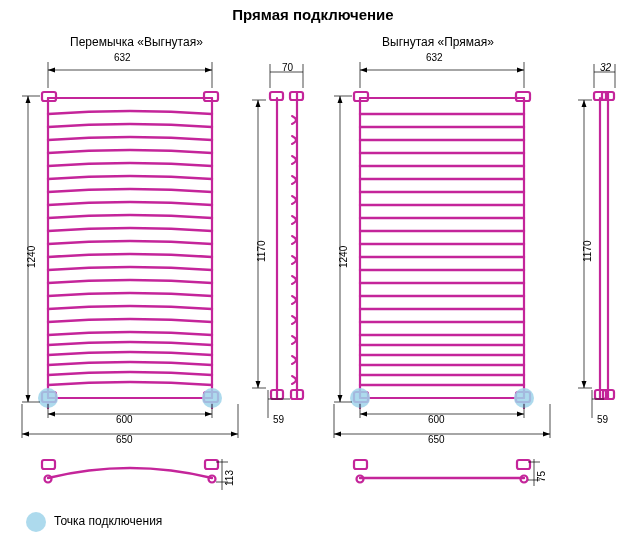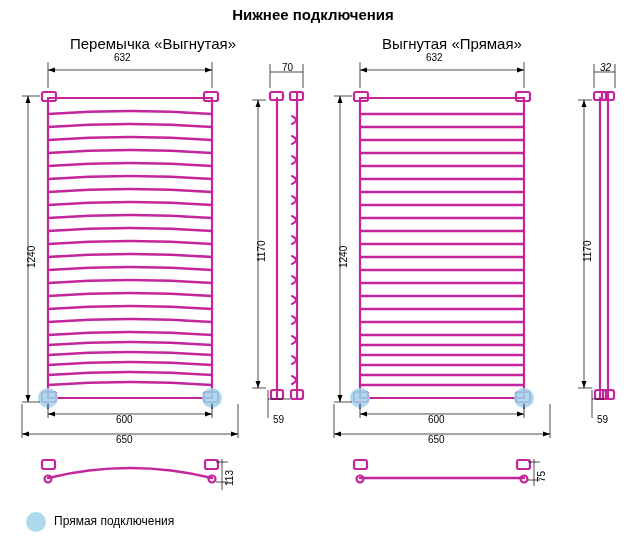--- a/index.html
+++ b/index.html
@@ -12,21 +12,21 @@
     overflow:hidden;
   }
   .title{
     position:absolute;
     left:0;top:6px;width:626px;
     text-align:center;
     font-size:15px;font-weight:bold;
   }
   .subtitle{
     position:absolute;
-    font-size:15px;
+    font-size:12px;
     white-space:nowrap;
   }
   .dim{
     position:absolute;
     font-size:10px;
     color:#000;
     white-space:nowrap;
   }
   .dim.vert{
     transform:rotate(-90deg);
@@ -35,21 +35,21 @@
   svg{position:absolute;left:0;top:0;}
   .legend-text{
     position:absolute;
     font-size:12px;
     left:54px;top:514px;
   }
 </style>
 </head>
 <body>
 
-<div class="title">Нижнее подключения</div>
+<div class="title">Прямая подключение</div>
 
 <div class="subtitle" style="left:70px;top:35px;">Перемычка «Выгнутая»</div>
 <div class="subtitle" style="left:382px;top:35px;">Выгнутая «Прямая»</div>
 
 <svg width="626" height="542">
   <g stroke="#c4259a" stroke-width="2.2" fill="none" stroke-linecap="round">
 
     <line x1="48" y1="98" x2="48" y2="398"></line>
     <line x1="212" y1="98" x2="212" y2="398"></line>
 
@@ -278,13 +278,13 @@
 <div class="dim" style="left:428px;top:414px;">600</div>
 <div class="dim" style="left:428px;top:434px;">650</div>
 
 <div class="dim" style="left:600px;top:62px;font-style:italic;">32</div>
 <div class="dim vert" style="left:582px;top:262px;">1170</div>
 <div class="dim" style="left:597px;top:414px;">59</div>
 
 <div class="dim vert" style="left:224px;top:486px;">113</div>
 <div class="dim vert" style="left:536px;top:482px;">75</div>
 
-<div class="legend-text">Прямая подключения</div>
+<div class="legend-text">Точка подключения</div>
 
 </body></html>

